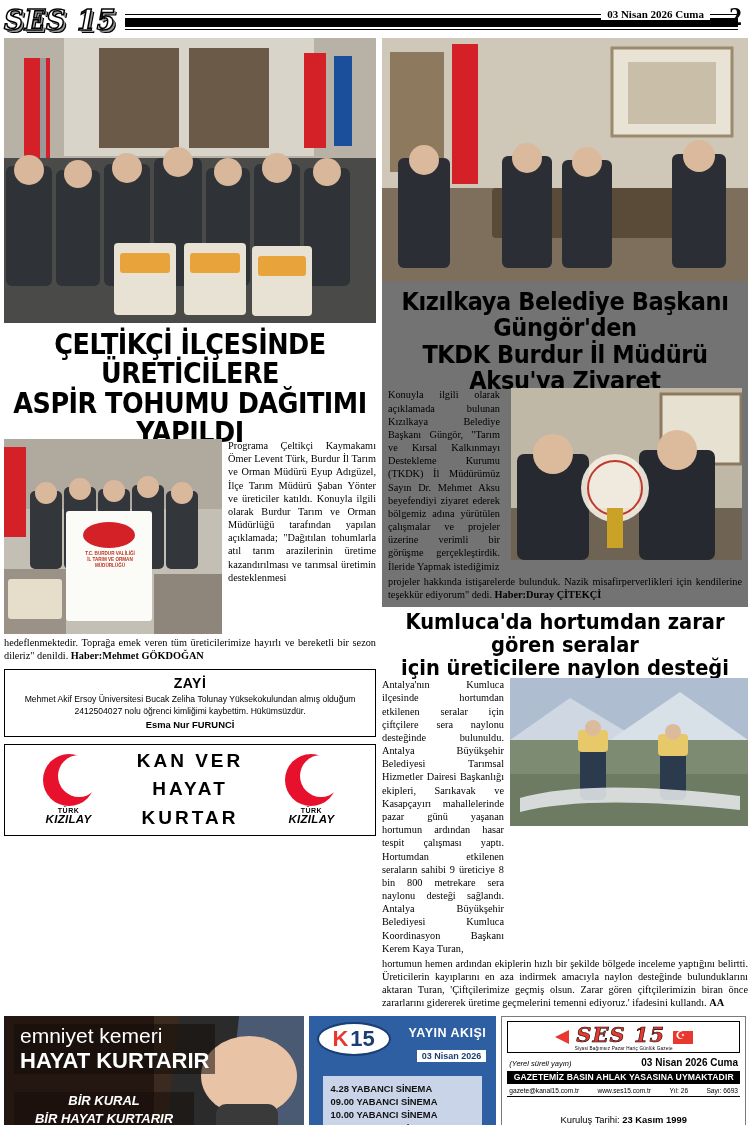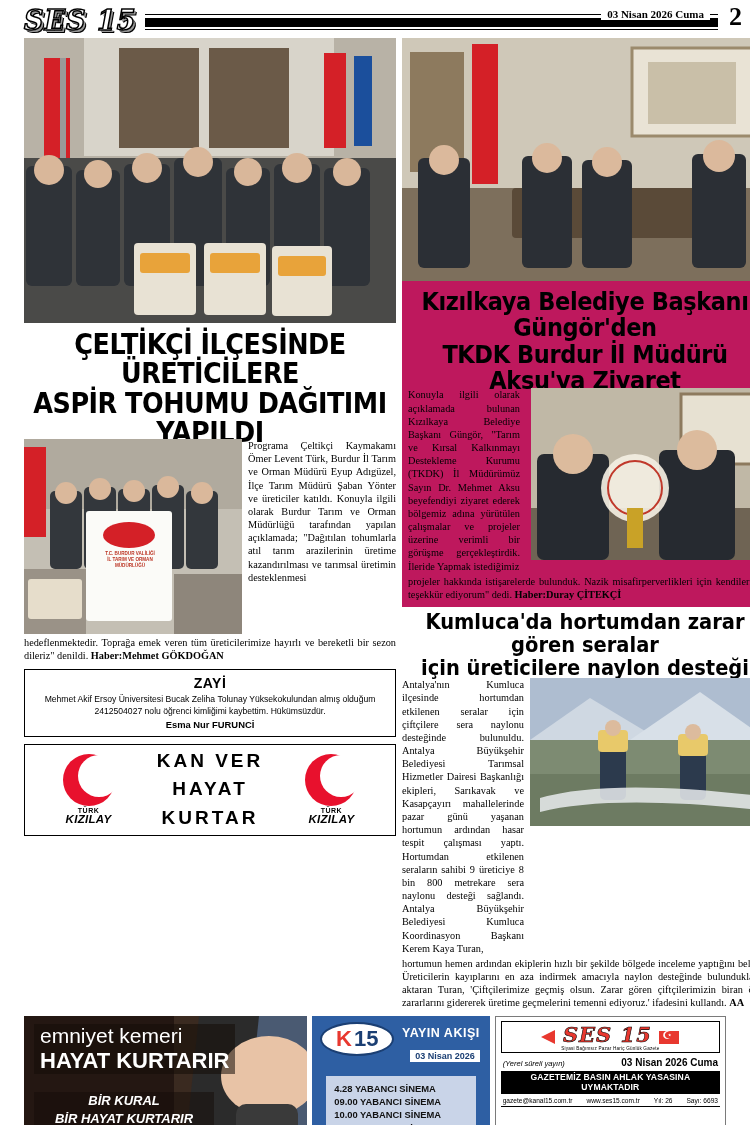--- a/index.html
+++ b/index.html
@@ -4,21 +4,21 @@
 <style>
   * { box-sizing: border-box; margin: 0; padding: 0; }
   body {
     width: 750px; height: 1125px;
     background: #ffffff;
     font-family: "Liberation Serif", serif;
     color: #000;
     position: relative;
     overflow: hidden;
   }
-  .page { width: 750px; height: 1115px; position: relative; padding: 0 24px; }
+  .page { width: 750px; height: 1115px; position: relative; padding: 0 4px; }
 
   
   .topbar { display: flex; align-items: flex-end; height: 34px; padding-top: 4px; }
   .ses-logo {
     font-family: "DejaVu Serif", serif;
     font-weight: bold; font-size: 27px; font-style: italic;
     letter-spacing: 1px;
     color: #fff;
     -webkit-text-stroke: 1.5px #000;
     text-shadow: 2px 2px 0 #999, 3px 3px 0 #000;
@@ -106,21 +106,21 @@
     border-radius: 50%; background: #fff; left: 15px; top: 1px;
   }
   .kz-logo .l1 { font-family: "Liberation Sans", sans-serif; font-size: 7px; font-weight: bold; margin-top: 1px; letter-spacing: .5px; }
   .kz-logo .l2 { font-family: "Liberation Sans", sans-serif; font-size: 11.5px; font-weight: bold; letter-spacing: .3px; line-height: 1; font-style: italic; }
   .kz-slogan {
     font-family: "Liberation Sans", sans-serif; font-weight: bold;
     font-size: 19px; letter-spacing: 3px; line-height: 1.5; text-align: center;
   }
 
   
-  .pinkblock { background: #be185d; padding: 4px 6px 6px; }
+  .pinkblock { background: #737373; padding: 4px 6px 6px; }
 
   
   .bottom { display: flex; margin-top: 6px; gap: 5px; }
   .bl { width: 300px; }
   .bm { width: 188px; }
   .br { width: 245px; }
 
   
   .seatbelt {
     height: 190px; position: relative; overflow: hidden;

